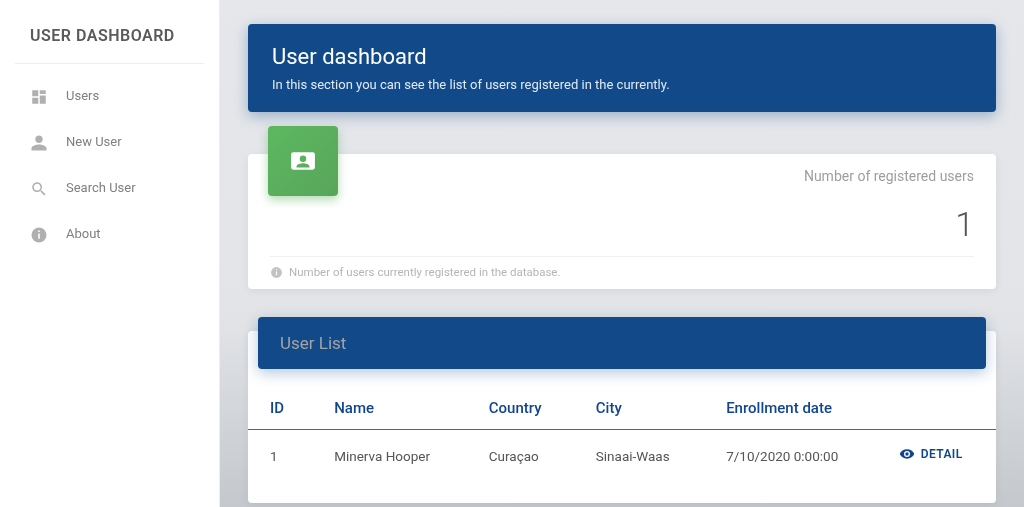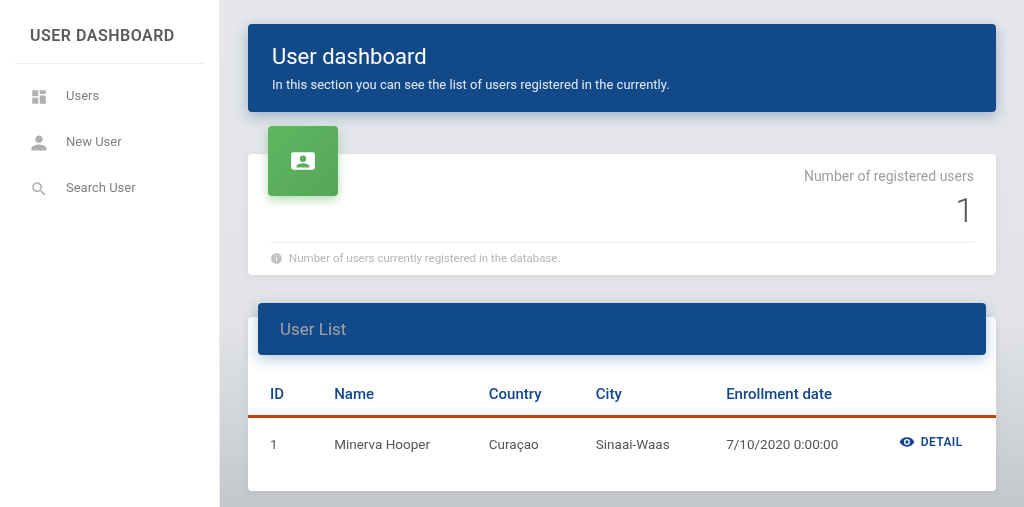--- a/index.html
+++ b/index.html
@@ -104,21 +104,21 @@
     }
     .stat-icon svg { width: 26px; height: 26px; fill:#fff; }
     .stat-right {
       display: flex;
       flex-direction: column;
       align-items: flex-end;
     }
     .stat-label {
       color: #9e9e9e;
       font-size: 14px;
-      margin-bottom: 6px;
+      margin-bottom: 20px;
     }
     .stat-value {
       color: #555;
       font-size: 34px;
       font-weight: 300;
     }
     .stat-footer {
       border-top: 1px solid #efefef;
       margin-top: 12px;
       padding-top: 8px;
@@ -151,21 +151,21 @@
     .list-card table {
       width: 100%;
       border-collapse: collapse;
     }
     .list-card th {
       text-align: left;
       padding: 12px 22px;
       color: #11468f;
       font-weight: 500;
       font-size: 15px;
-      border-bottom: 3px solid #c2410c;
+      border-bottom: 1px solid #c2410c;
     }
     .list-card td {
       padding: 16px 22px 8px;
       color: #555;
       font-size: 13.5px;
     }
     .detail-btn {
       color: #11468f;
       font-size: 12px;
       font-weight: 600;
@@ -194,20 +194,28 @@
     <svg viewBox="0 0 24 24">
         <path d="M12 12c2.8 0 5-2.2 5-5s-2.2-5-5-5-5 2.2-5 5 2.2 5 5 5zm0 2c-3.3 0-10 1.7-10 5v3h20v-3c0-3.3-6.7-5-10-5z"></path>
       </svg>
     <span>New User</span>
   </div>
   <div class="sidebar-item">
     <svg viewBox="0 0 24 24">
         <path d="M15.5 14h-.8l-.3-.3c1-1.2 1.6-2.7 1.6-4.4C16 5.9 13.1 3 9.5 3S3 5.9 3 9.5 5.9 16 9.5 16c1.7 0 3.2-.6 4.4-1.6l.3.3v.8l5 5 1.5-1.5-5-5zM9.5 14C7 14 5 12 5 9.5S7 5 9.5 5 14 7 14 9.5 12 14 9.5 14z"></path>
       </svg>
     <span>Search User</span>
+  </div>
+  <div class="sidebar-item">
+    <svg viewBox="0 0 24 24">
+        <circle cx="12" cy="12" r="10"></circle>
+        <rect x="11" y="10" width="2" height="7" fill="#fff"></rect>
+        <rect x="11" y="6" width="2" height="2" fill="#fff"></rect>
+      </svg>
+    <span>About</span>
   </div>
 </div>
 
 <div class="main">
   <div class="header-card">
     <h2>User dashboard</h2>
     <p>In this section you can see the list of users registered in the currently.</p>
   </div>
 
   <div class="stat-card">

